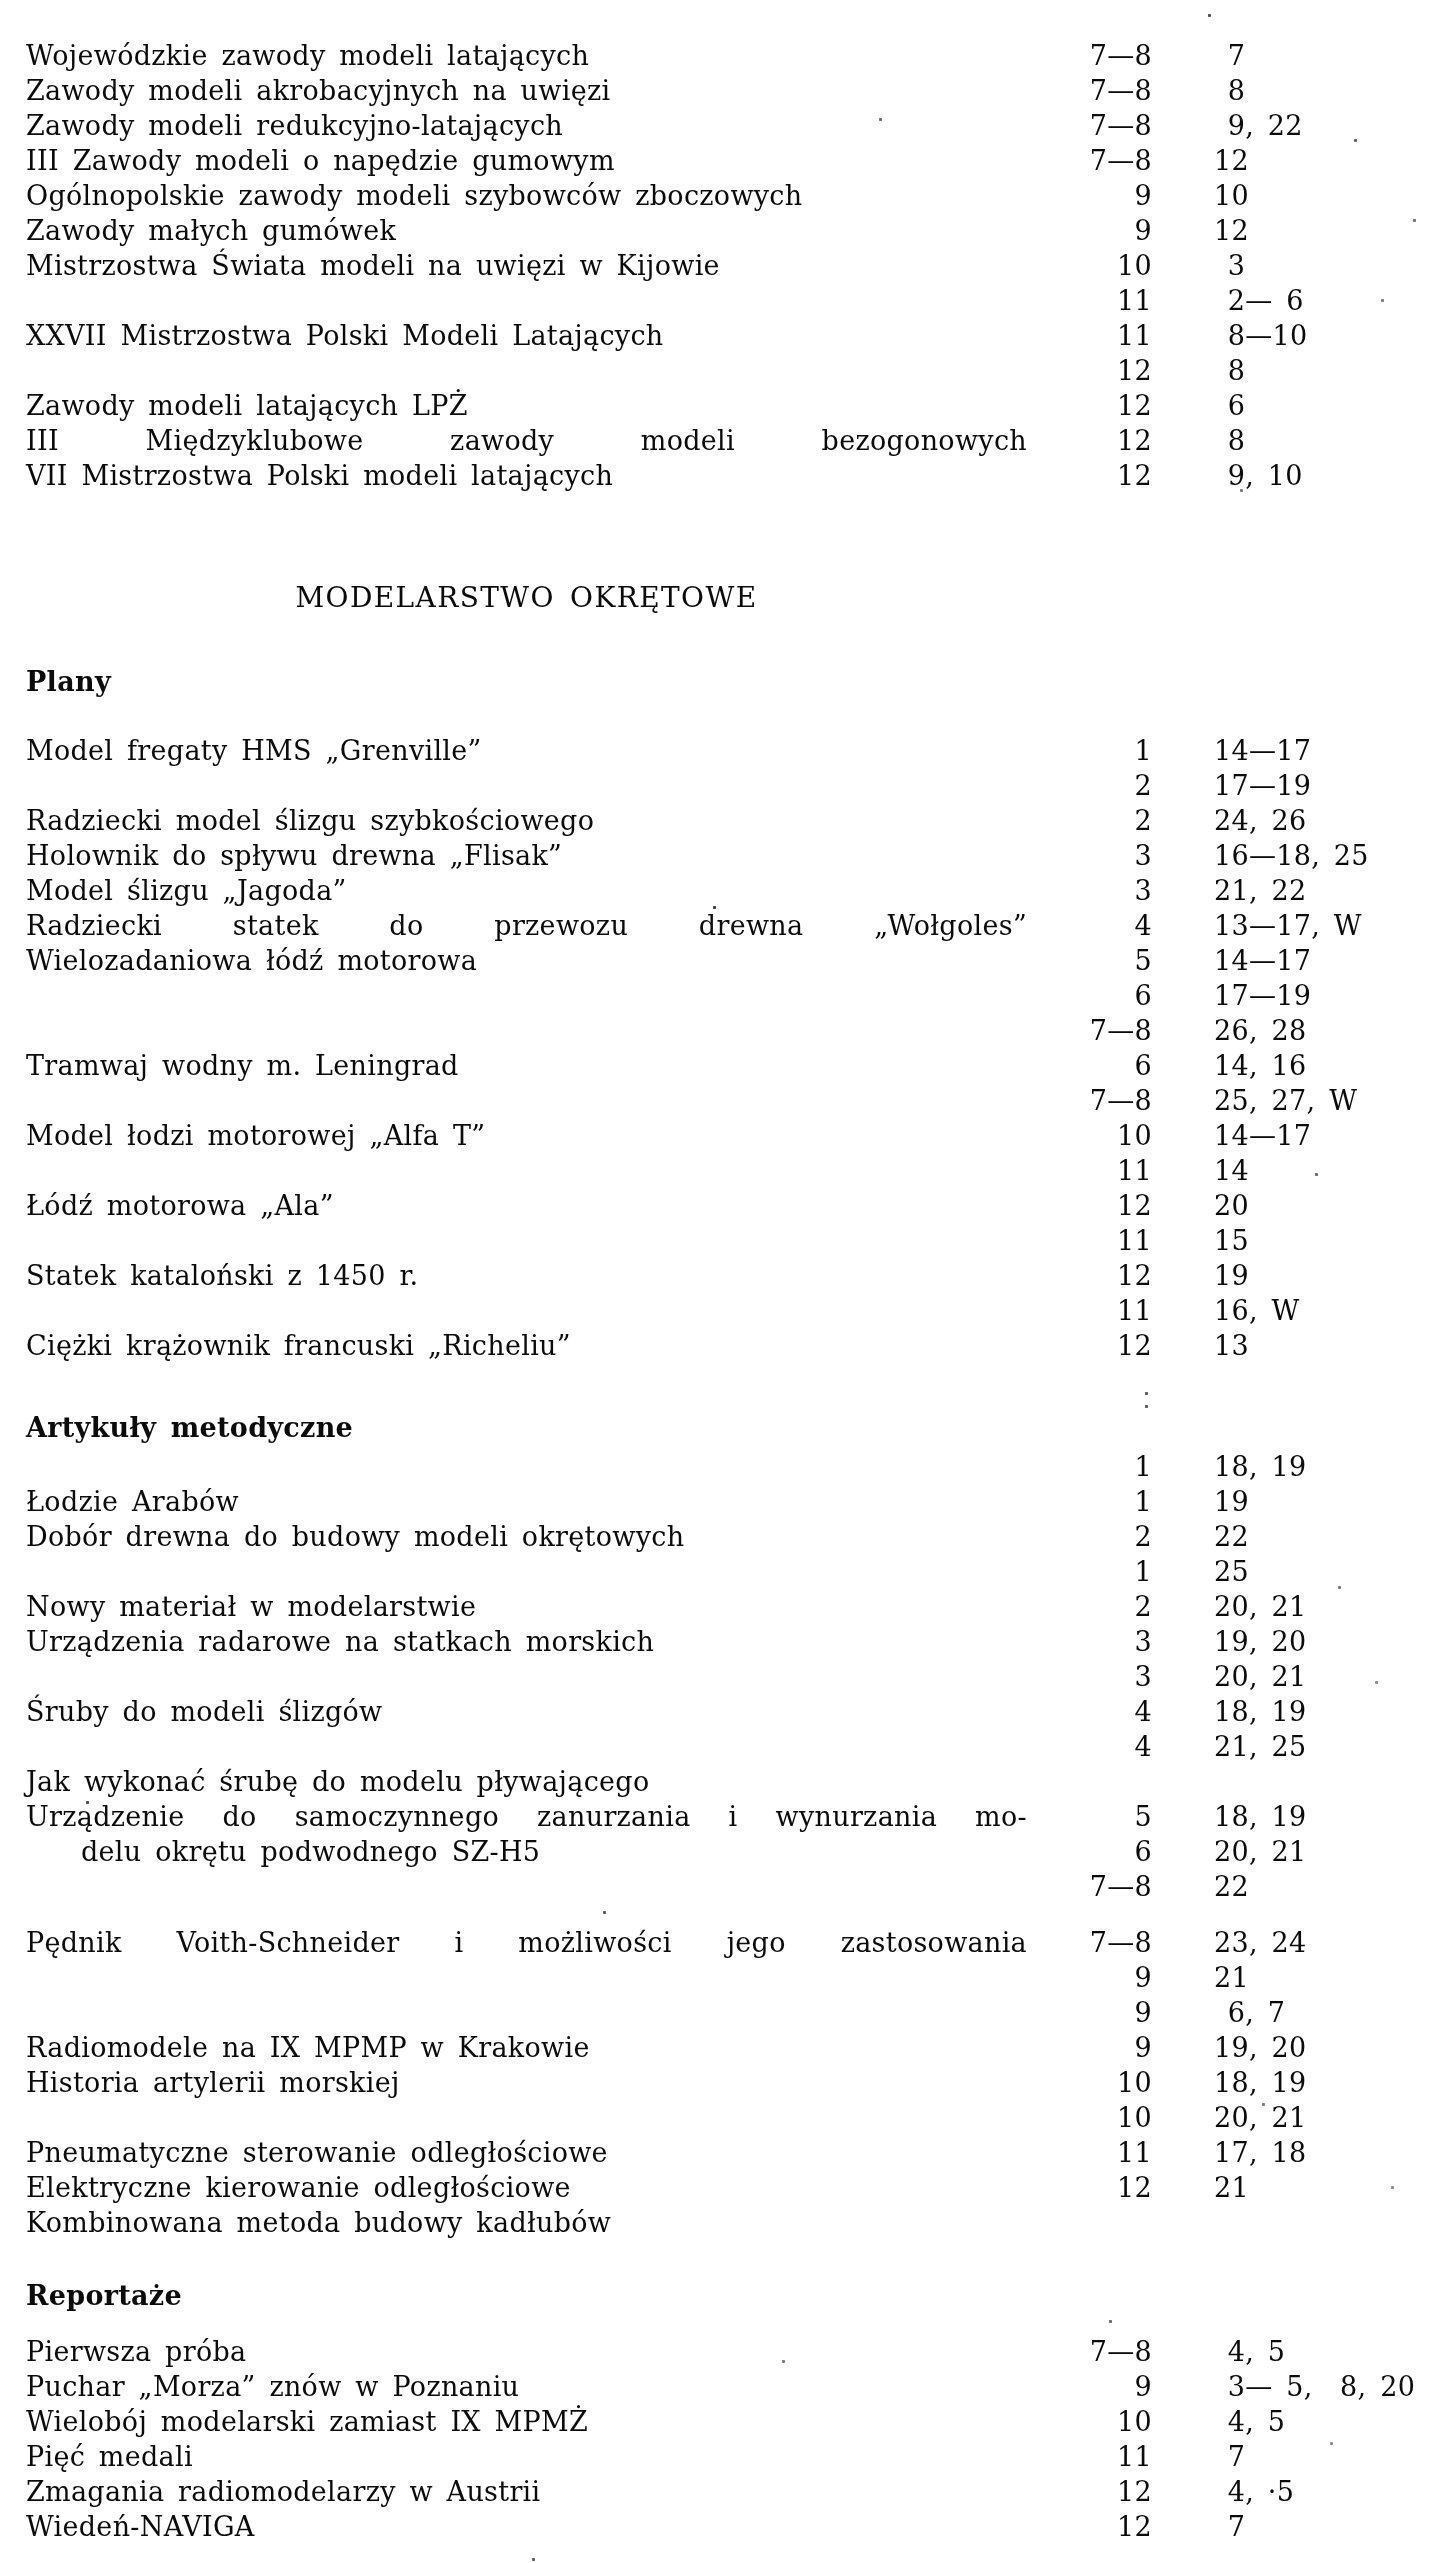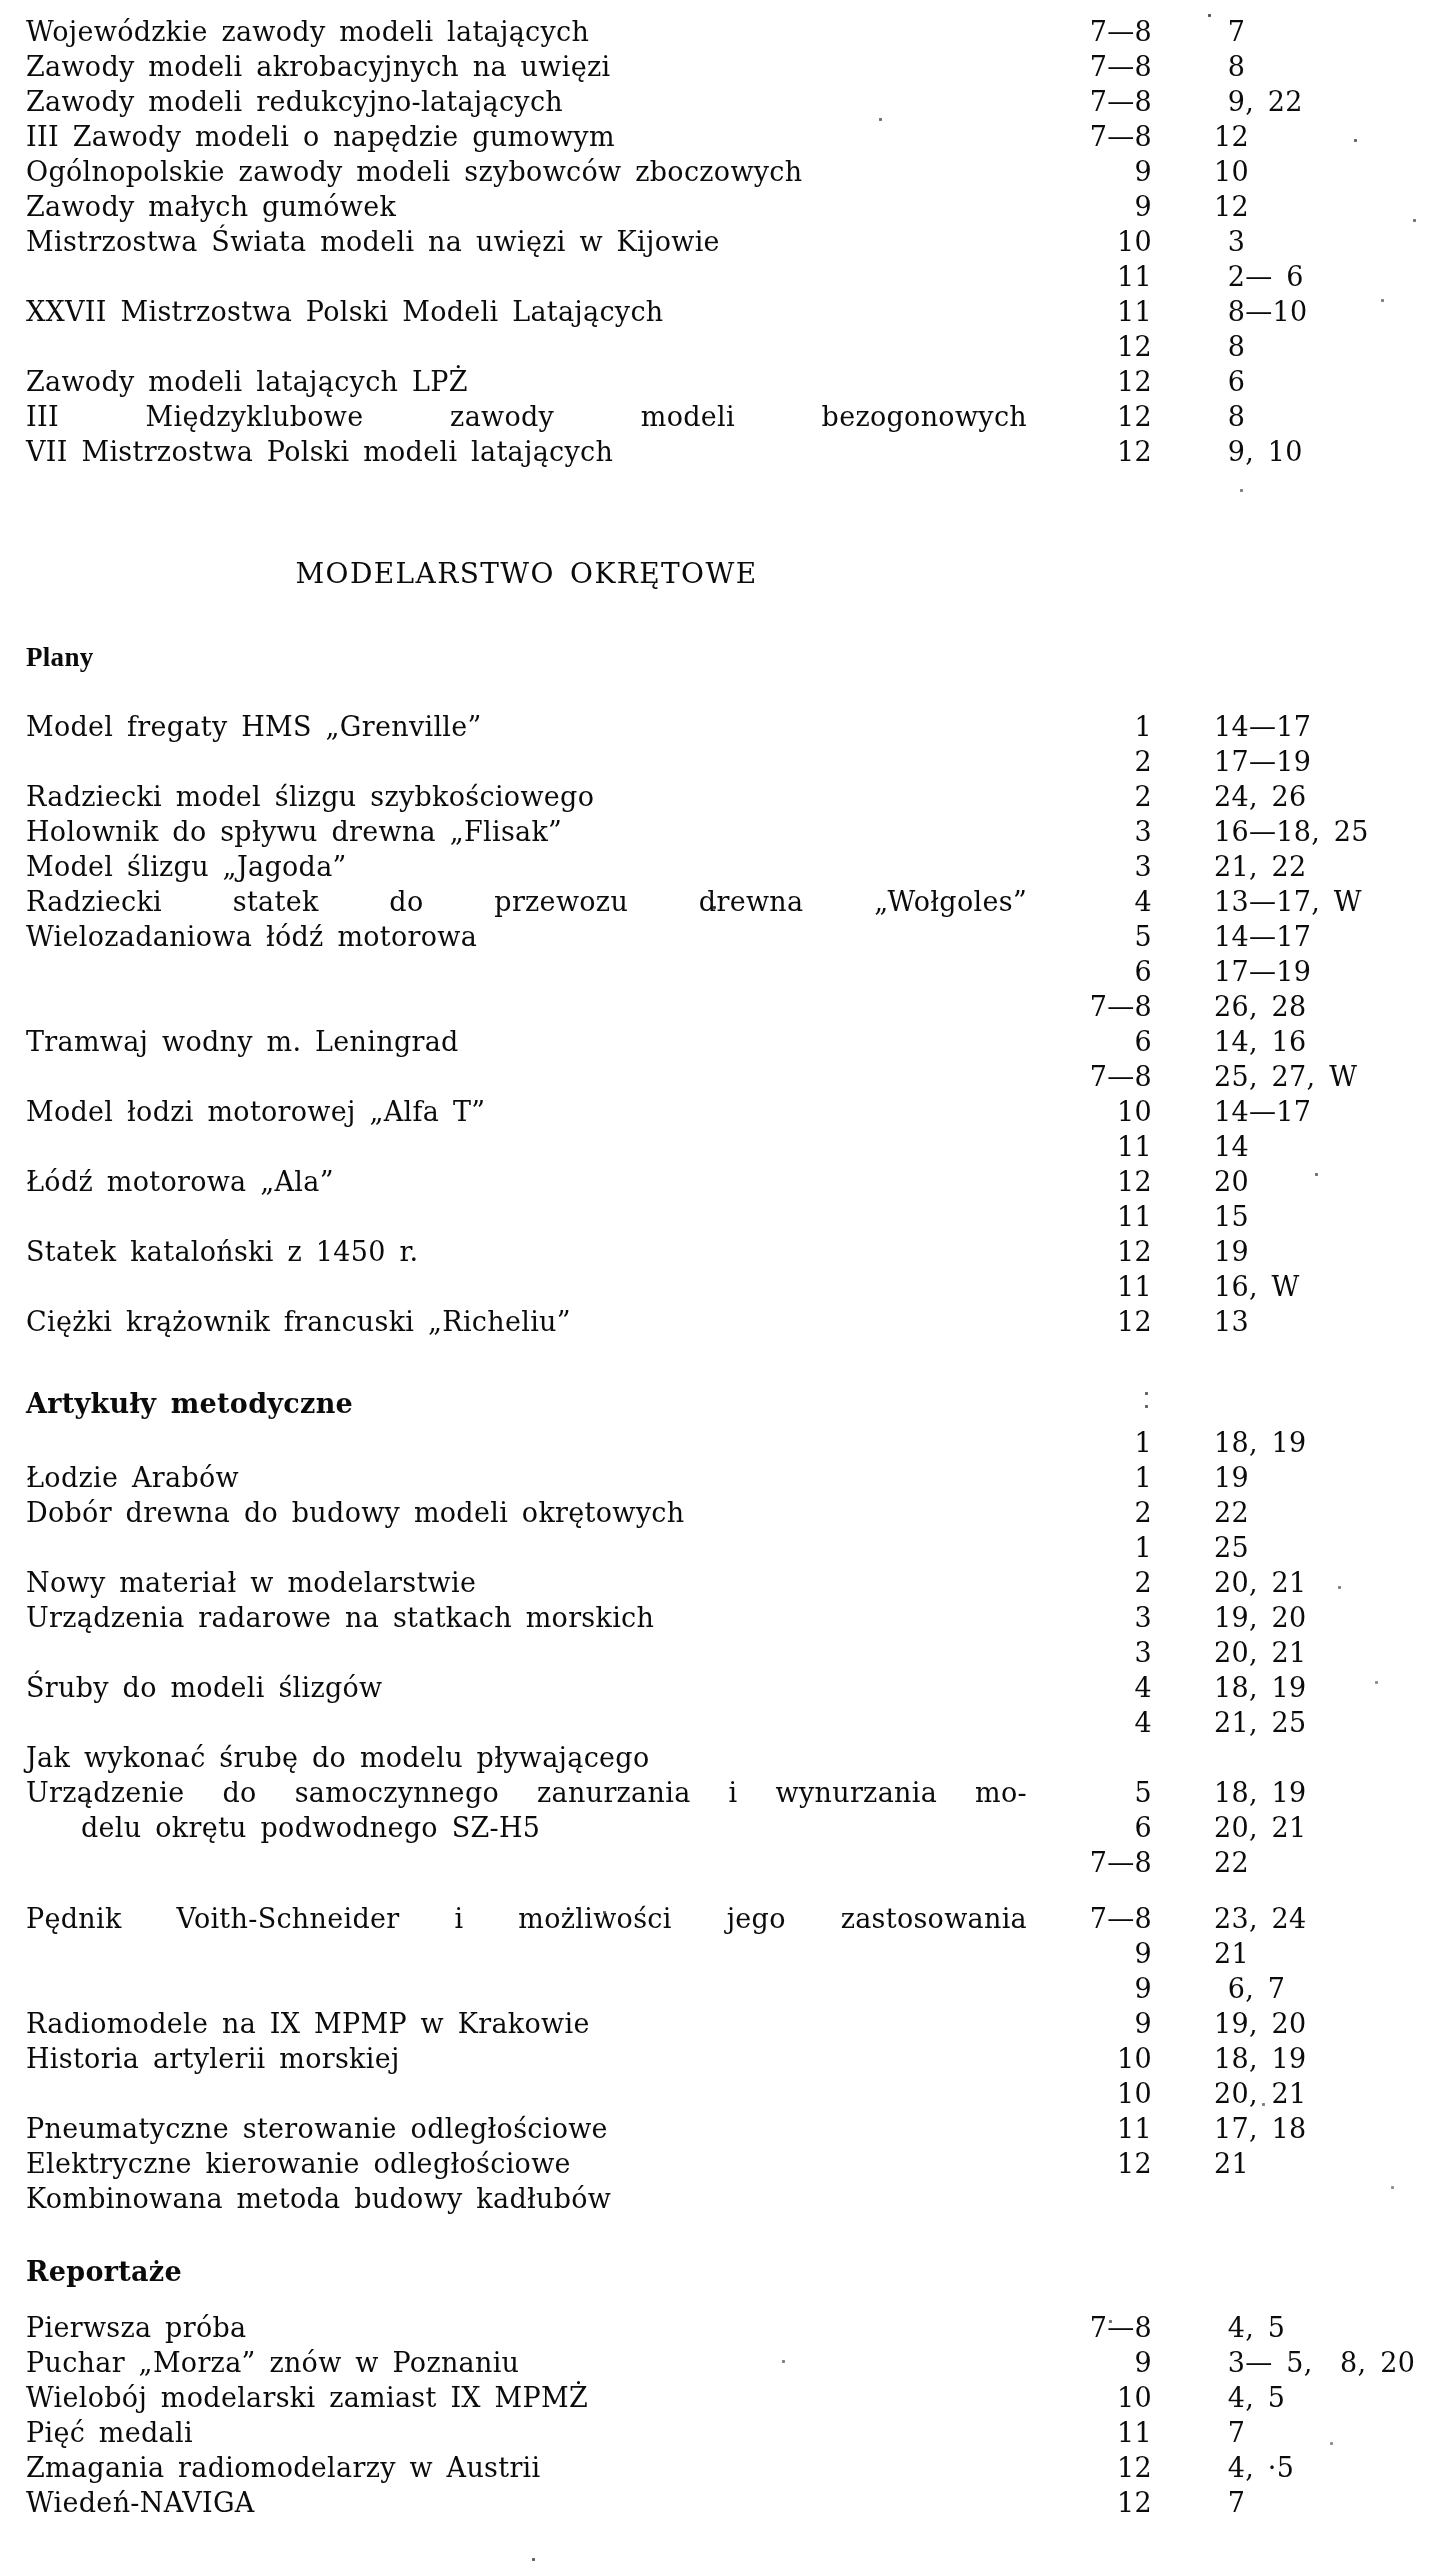--- a/index.html
+++ b/index.html
@@ -12,21 +12,21 @@
     height: 2563px;
     position: relative;
     overflow: hidden;
     font-family: "DejaVu Serif", "Liberation Serif", serif;
     color: #0b0b0b;
     font-size: 27px;
     letter-spacing: 0.3px;
     word-spacing: 0.18em;
   }
   .page {
-    padding-top: 14px;
+    padding-top: 38px;
     width: 1450px;
   }
   .row {
     position: relative;
     height: 35px;
     line-height: 35px;
   }
   .cell.title {
     display: inline-block;
     margin-left: 26px;
@@ -71,21 +71,21 @@
     font-weight: normal;
     letter-spacing: 1.4px;
   }
   .sec-heading {
     margin: 0 0 0 26px;
     height: 35px;
     line-height: 35px;
     font-size: 27px;
     font-weight: bold;
   }
-  #sec-plany .sec-heading   { margin-top: 49px; margin-bottom: 34px; font-family: Liberation Serif, serif; }
+  #sec-plany .sec-heading   { margin-top: 49px; margin-bottom: 34px; }
   #sec-artykuly .sec-heading{ margin-top: 47px; margin-bottom: 3.8px; }
   #sec-reportaze .sec-heading{ margin-top: 38px; margin-bottom: 21px; }
 
   
   .specks {
     position: absolute;
     top: 0; left: 0;
     width: 0.9px; height: 0.9px;
     background: transparent;
     box-shadow:

